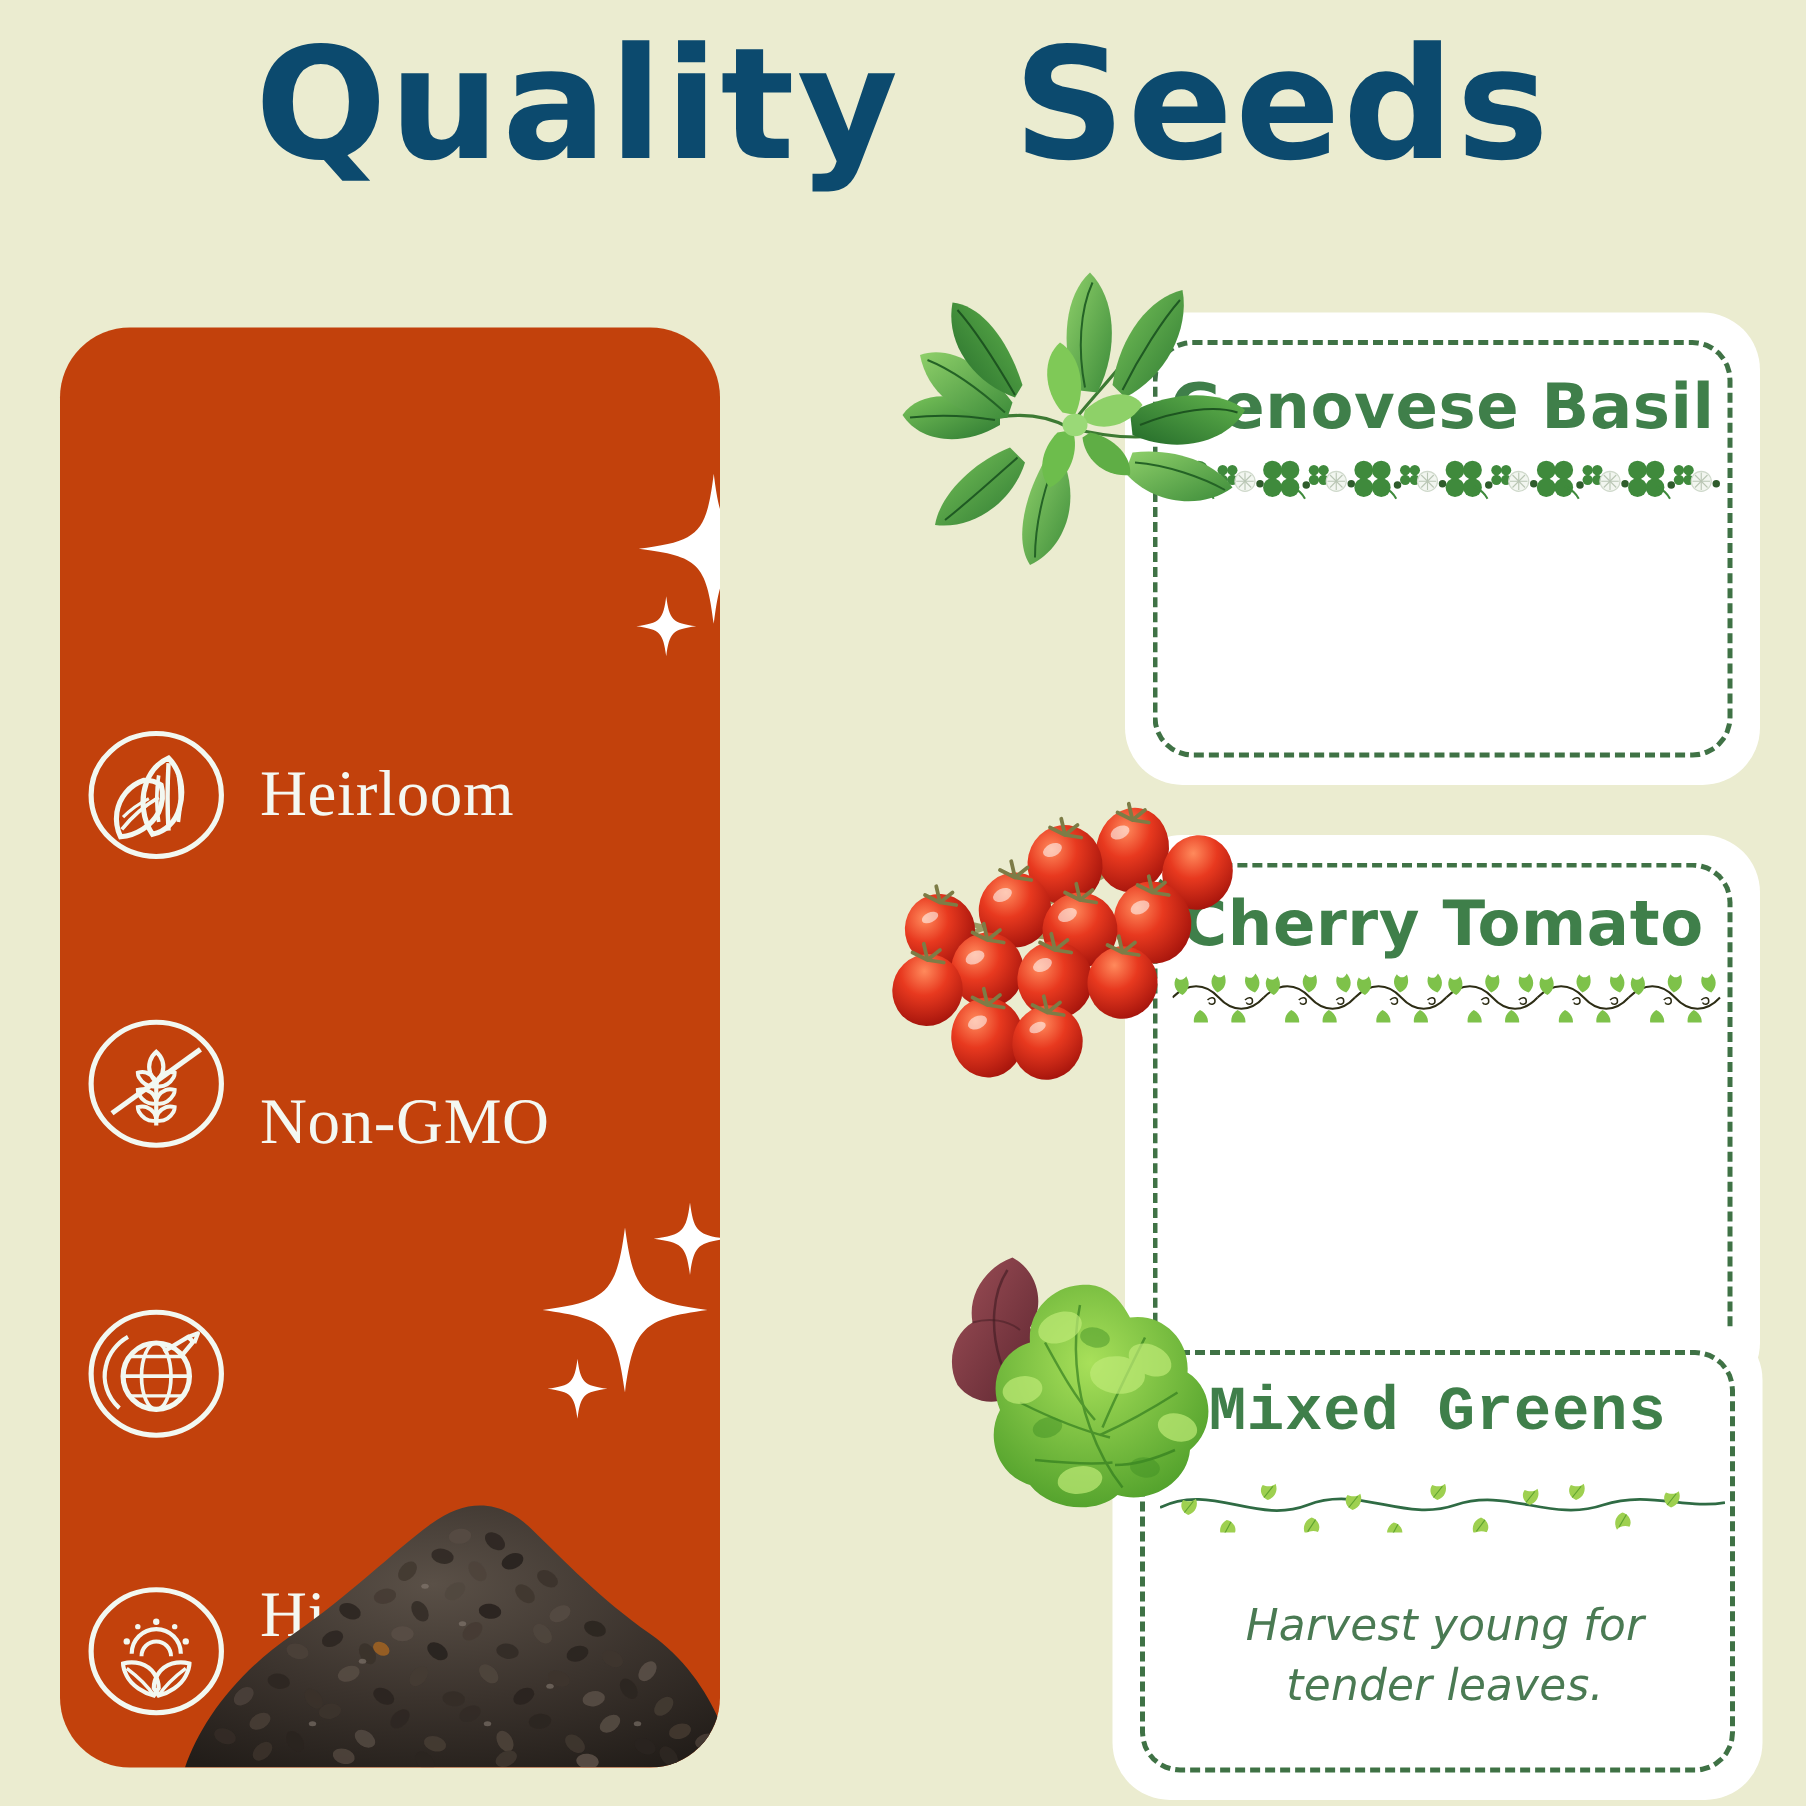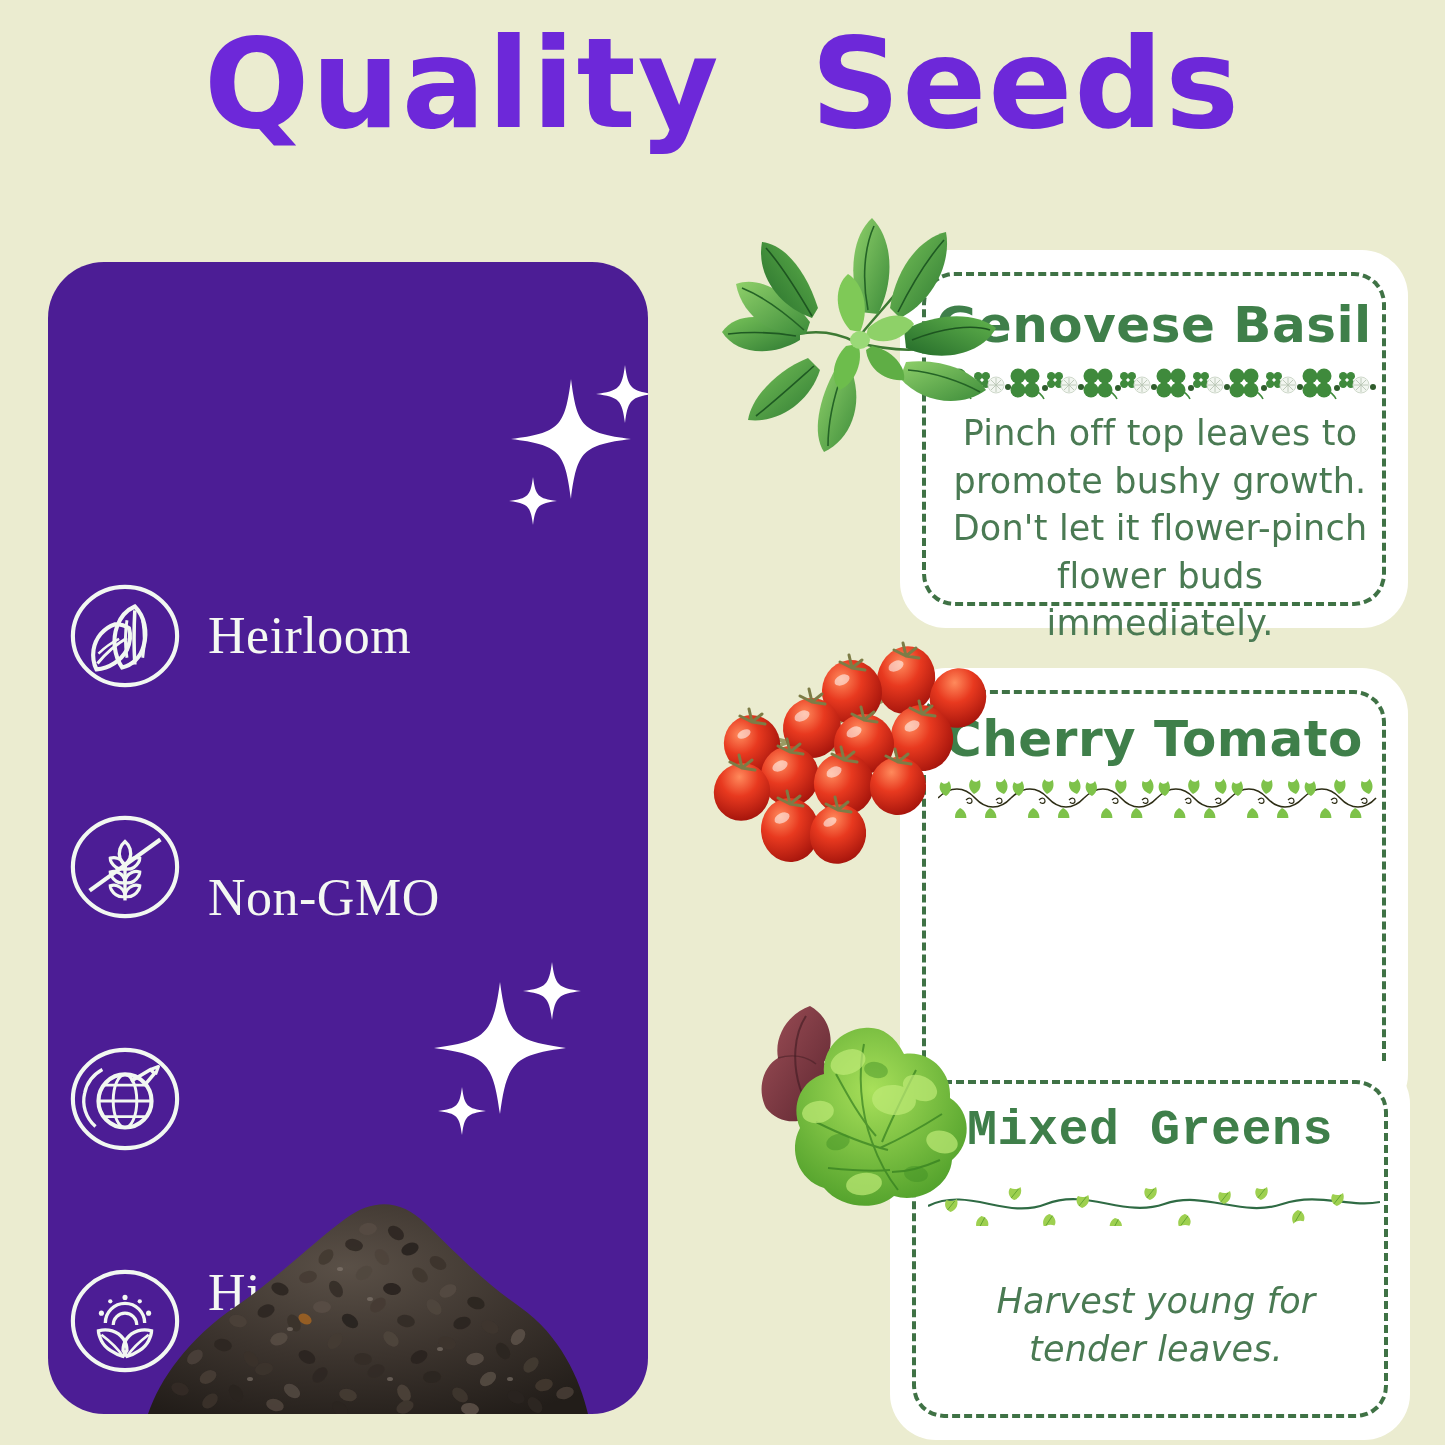--- a/index.html
+++ b/index.html
@@ -13,29 +13,29 @@
   .stage{position:absolute;inset:0;}
 
   
   .title{
     position:absolute;left:0;top:22px;width:1445px;
     text-align:center;
     font-family:"DejaVu Sans", sans-serif;
     font-weight:bold;
     font-size:124px;
     letter-spacing:2px;
-    color:#6d28d9;
+    color:#0c4a6e;
     line-height:1.0;
     white-space:pre;
   }
 
   
   .panel{
-    position:absolute;left:48px;top:262px;width:600px;height:1152px;
-    background:#4c1d95;
+    position:absolute;left:48px;top:262px;width:528px;height:1152px;
+    background:#c2410c;
     border-radius:56px;
     overflow:hidden;
   }
   .feature{
     position:absolute;left:18px;display:flex;align-items:center;gap:24px;
     width:570px;
   }
   .feature .ic{
     width:118px;height:118px;flex:0 0 118px;
     display:flex;align-items:center;justify-content:center;
@@ -343,21 +343,20 @@
           </g>
         </defs>
         <use href="#clovunit" x="0"></use>
         <use href="#clovunit" x="73"></use>
         <use href="#clovunit" x="146"></use>
         <use href="#clovunit" x="219"></use>
         <use href="#clovunit" x="292"></use>
         <use href="#clovunit" x="365"></use>
       </svg>
     </div>
-    <div class="cbody">Pinch off top leaves to promote bushy growth. Don't let it flower-pinch flower buds immediately.</div>
   </div>
 
   <div class="card" id="card-tomato">
     <div class="inner"></div>
     <div class="ctitle">Cherry Tomato</div>
     <div class="divider">
       <svg width="100%" height="46" viewBox="0 0 440 46" preserveAspectRatio="none">
         <defs>
           <g id="ivyleaf">
             <path d="M0 0 C-6 -3 -8 -9 -5 -14 C-2 -11 1 -12 3 -15 C6 -10 6 -4 0 0 Z" fill="#7ec24a"></path>

